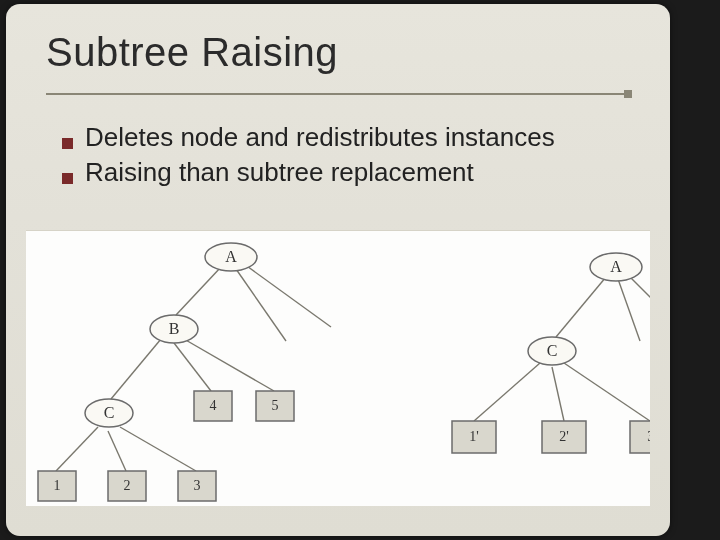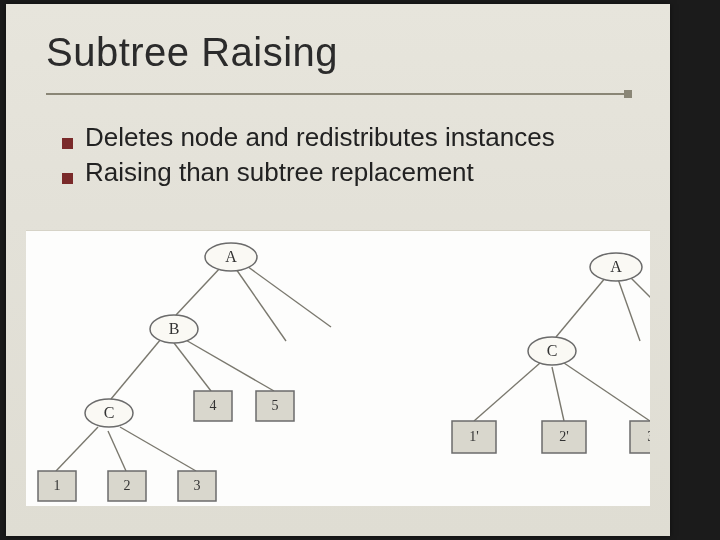--- a/index.html
+++ b/index.html
@@ -8,20 +8,21 @@
     background:#1b1b1b;
     font-family:Arial,Helvetica,sans-serif;
     overflow:hidden;
   }
   .slide{
     position:absolute;
     left:6px;top:4px;
     width:664px;height:532px;
     background:linear-gradient(180deg,#e7e5dc 0%,#e3e1d8 40%,#dfddd3 100%);
     box-shadow:0 0 6px rgba(0,0,0,.5);
+    border-radius:14px;
   }
   .title-wrap{
     padding:26px 40px 10px 40px;
   }
   .title{
     font-size:40px;
     color:#2b2b2b;
     letter-spacing:.5px;
   }
   .title-rule{

